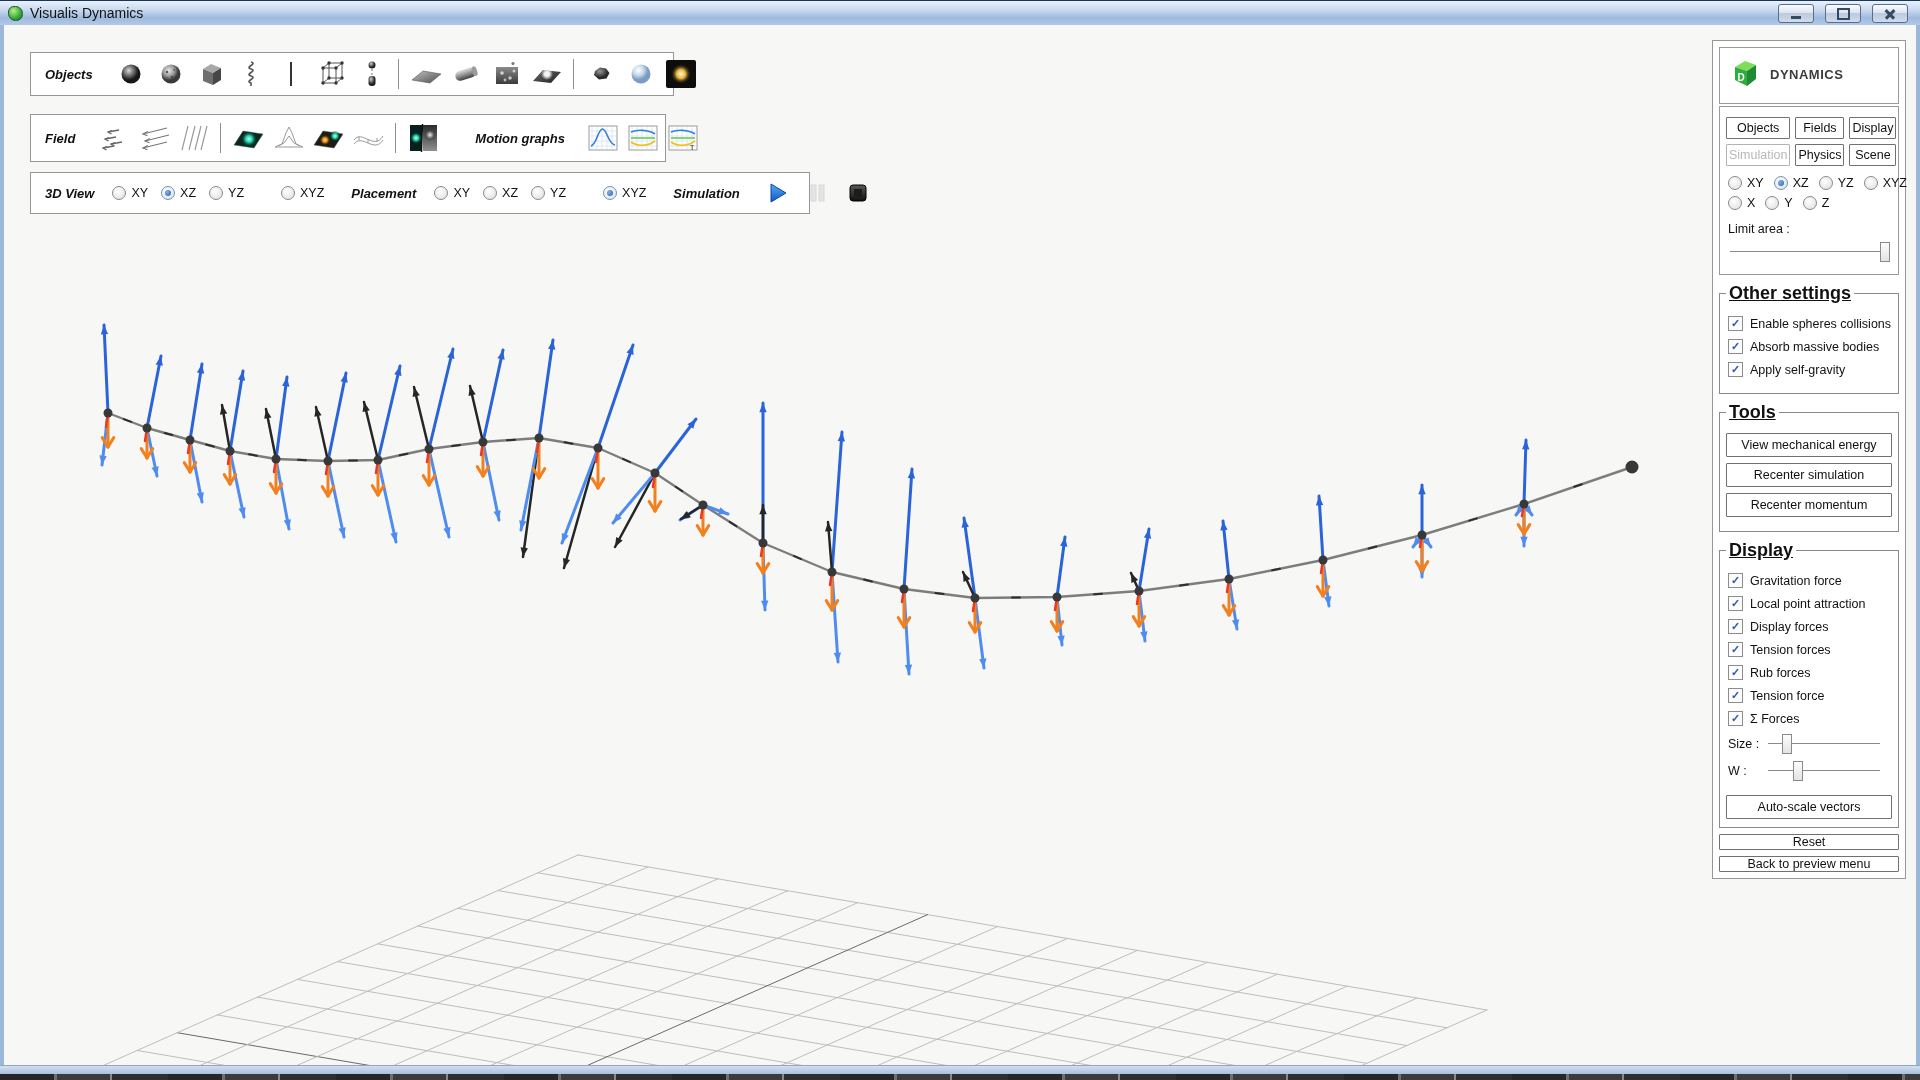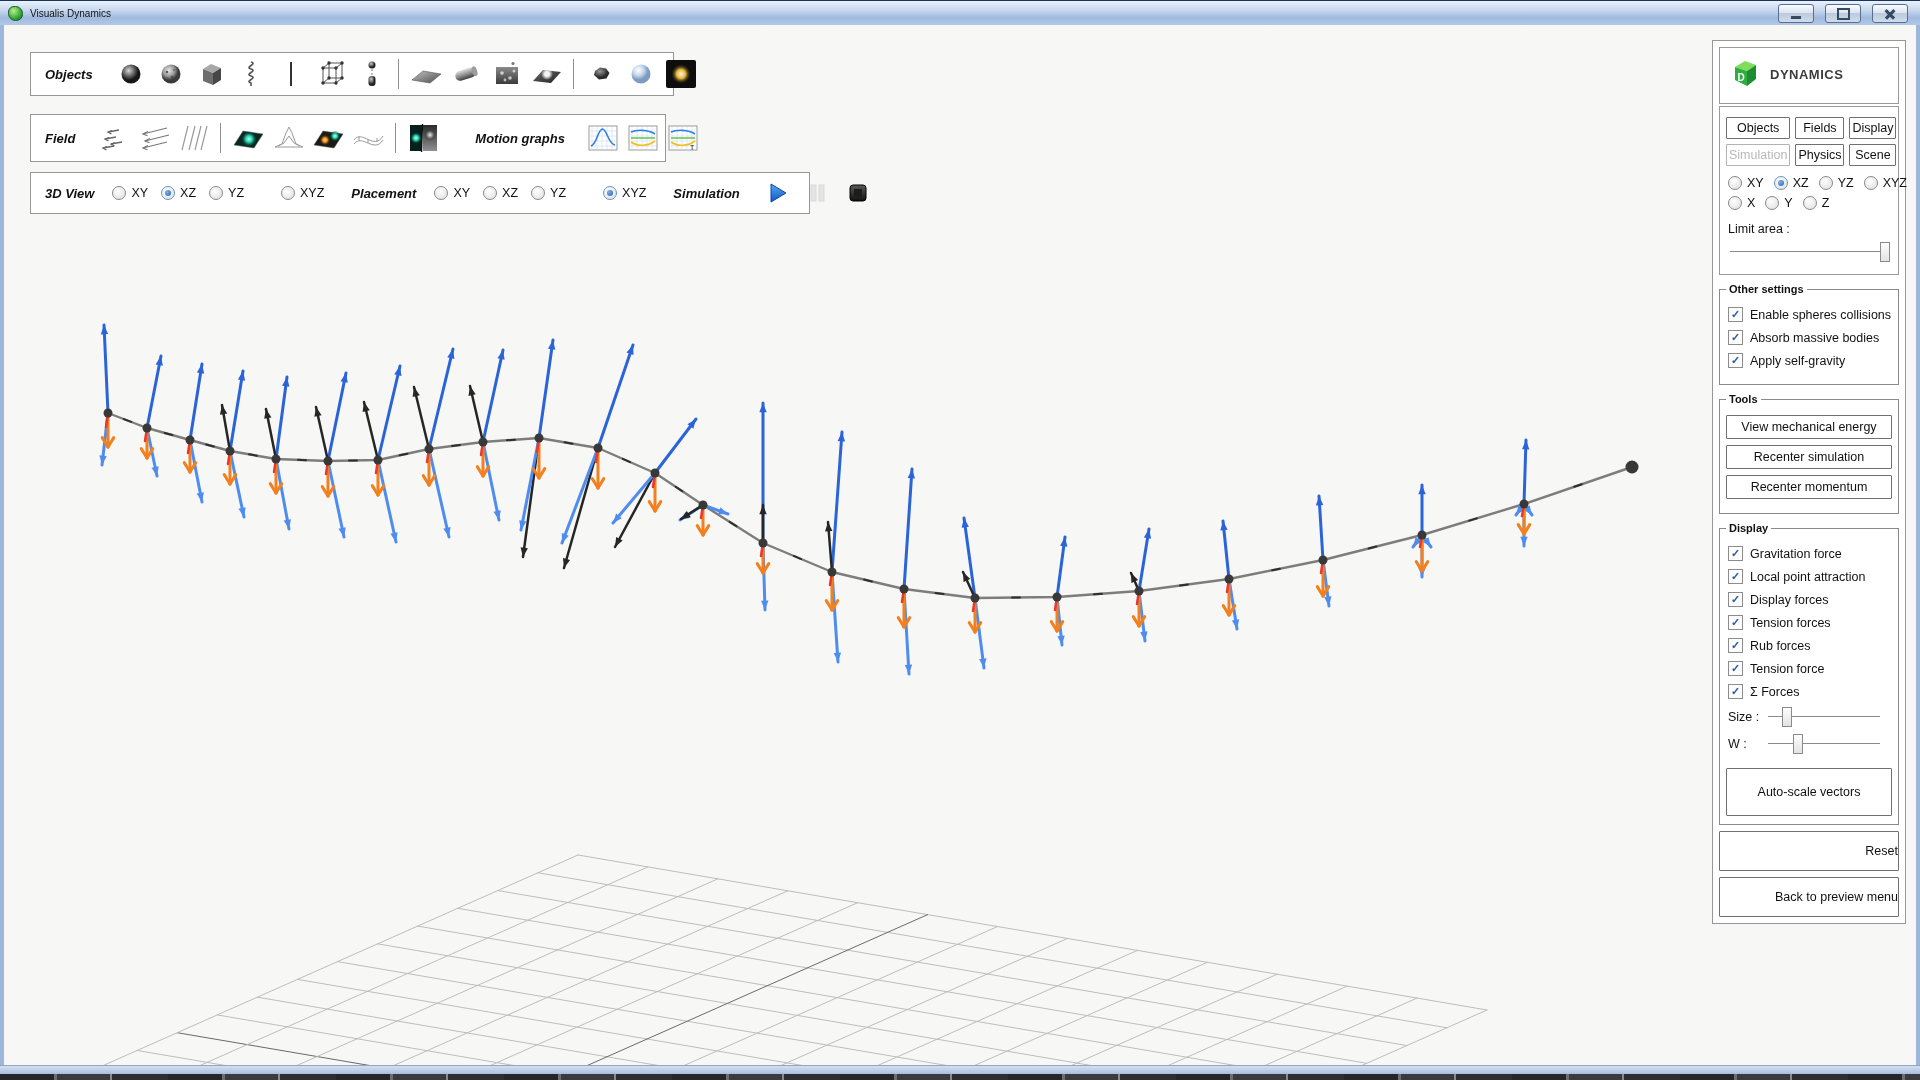--- a/index.html
+++ b/index.html
@@ -6,21 +6,21 @@
   body{width:1920px;height:1080px;overflow:hidden;background:#000;
        font-family:"Liberation Sans",sans-serif;-webkit-font-smoothing:antialiased;}
   .win{position:relative;width:1920px;height:1080px;background:#9db7da;}
   
   .titlebar{position:absolute;top:0;left:0;right:0;height:24px;z-index:5;
     background:linear-gradient(#eaf2fb,#c6d7ee 40%,#9fbade 70%,#b2c8e7);
     border-top:1px solid #17345c;display:flex;align-items:center;}
   .appicon{width:13px;height:13px;margin:0 7px 0 8px;border-radius:40% 50% 45% 50%;
     background:radial-gradient(circle at 35% 30%,#b8f08a,#3fae3f 55%,#156a28);
     border:1px solid #1c5a22;}
-  .title{font-size:10px;color:#111;}
+  .title{font-size:14px;color:#111;}
   .winbtns{position:absolute;top:3px;right:12px;display:flex;gap:11px;}
   .wbtn{width:34px;height:17px;border:1px solid #57масс;border:1px solid #576f8e;border-radius:3px;
     background:linear-gradient(#fcfdfe,#dbe4f1 45%,#bdcadd 50%,#d0dbeb);
     display:flex;align-items:center;justify-content:center;position:relative;}
   .glyph-min{width:10px;height:3px;background:#344a63;margin-top:7px;}
   .glyph-max{width:9px;height:8px;border:2px solid #344a63;}
   .glyph-close{position:relative;width:14px;height:12px;}
   .glyph-close i{position:absolute;left:1px;top:5px;width:12px;height:2.5px;background:#344a63;}
   .glyph-close i:first-child{transform:rotate(45deg);}
   .glyph-close i:last-child{transform:rotate(-45deg);}
@@ -58,30 +58,30 @@
   .btn.disabled{color:#b8b8b8;border-color:#b3b3b3;cursor:default;}
   .radio-row{display:flex;align-items:center;margin:6px 0 2px 2px;flex-wrap:nowrap;}
   .radio-row .radio{margin-right:10px;}
   .limit-label{margin:12px 0 6px 2px;}
   .slider{position:relative;height:20px;}
   .slider .track{position:absolute;left:0;right:0;top:9px;height:1px;background:#8a8a8a;}
   .slider .thumb{position:absolute;top:0;width:10px;height:20px;background:linear-gradient(#fdfdfd,#e3e3e3);
       border:1px solid #8a8a8a;box-sizing:border-box;}
   #limit-slider{width:160px;margin:2px 4px 6px 4px;}
   fieldset{border:1px solid #8a8a8a;margin:8px 2px 0 2px;padding:4px 6px 8px 6px;}
-  legend{font-weight:bold;font-size:11px;padding:0 3px;}
+  legend{font-weight:bold;font-size:18px;padding:0 3px;text-decoration:underline;}
   .check{display:flex;align-items:center;gap:7px;margin:8px 0 8px 2px;cursor:pointer;}
   .cbox{width:13px;height:13px;border:1px solid #8c8c8c;background:#fdfdfd;flex:none;
         font-size:11px;line-height:12px;text-align:center;color:#2d5da8;font-weight:bold;}
   .tools-btn{display:block;width:100%;margin:6px 0;padding:4px 0;}
   .disp-slider-row{display:flex;align-items:center;margin:7px 0 0 2px;}
   .disp-slider-row .sl-label{width:40px;}
   .disp-slider-row .slider{width:112px;}
-  .autoscale{display:block;width:100%;margin-top:14px;padding:16px 0;}
-  .wide-btn{display:block;width:calc(100% - 4px);margin:6px 2px 0 2px;padding:12px 0;text-align:right;}
+  .autoscale{display:block;width:100%;margin-top:14px;padding:4px 0;}
+  .wide-btn{display:block;width:calc(100% - 4px);margin:6px 2px 0 2px;padding:0 0;text-align:center;}
   
   .winbottom{position:absolute;left:0;right:0;bottom:6px;height:8px;z-index:4;
      background:linear-gradient(#d4dff0,#a9bfe0);border-top:1px solid #8fa6c4;}
   .taskbar{position:absolute;left:0;right:0;bottom:0;height:6px;z-index:4;
      background:repeating-linear-gradient(90deg,#262626 0 54px,#6e6e6e 54px 57px,#3b3b3b 57px 110px,#8a8a8a 110px 112px,#2e2e2e 112px 168px);}
 </style>
 </head>
 <body>
 
 <div class="win">

